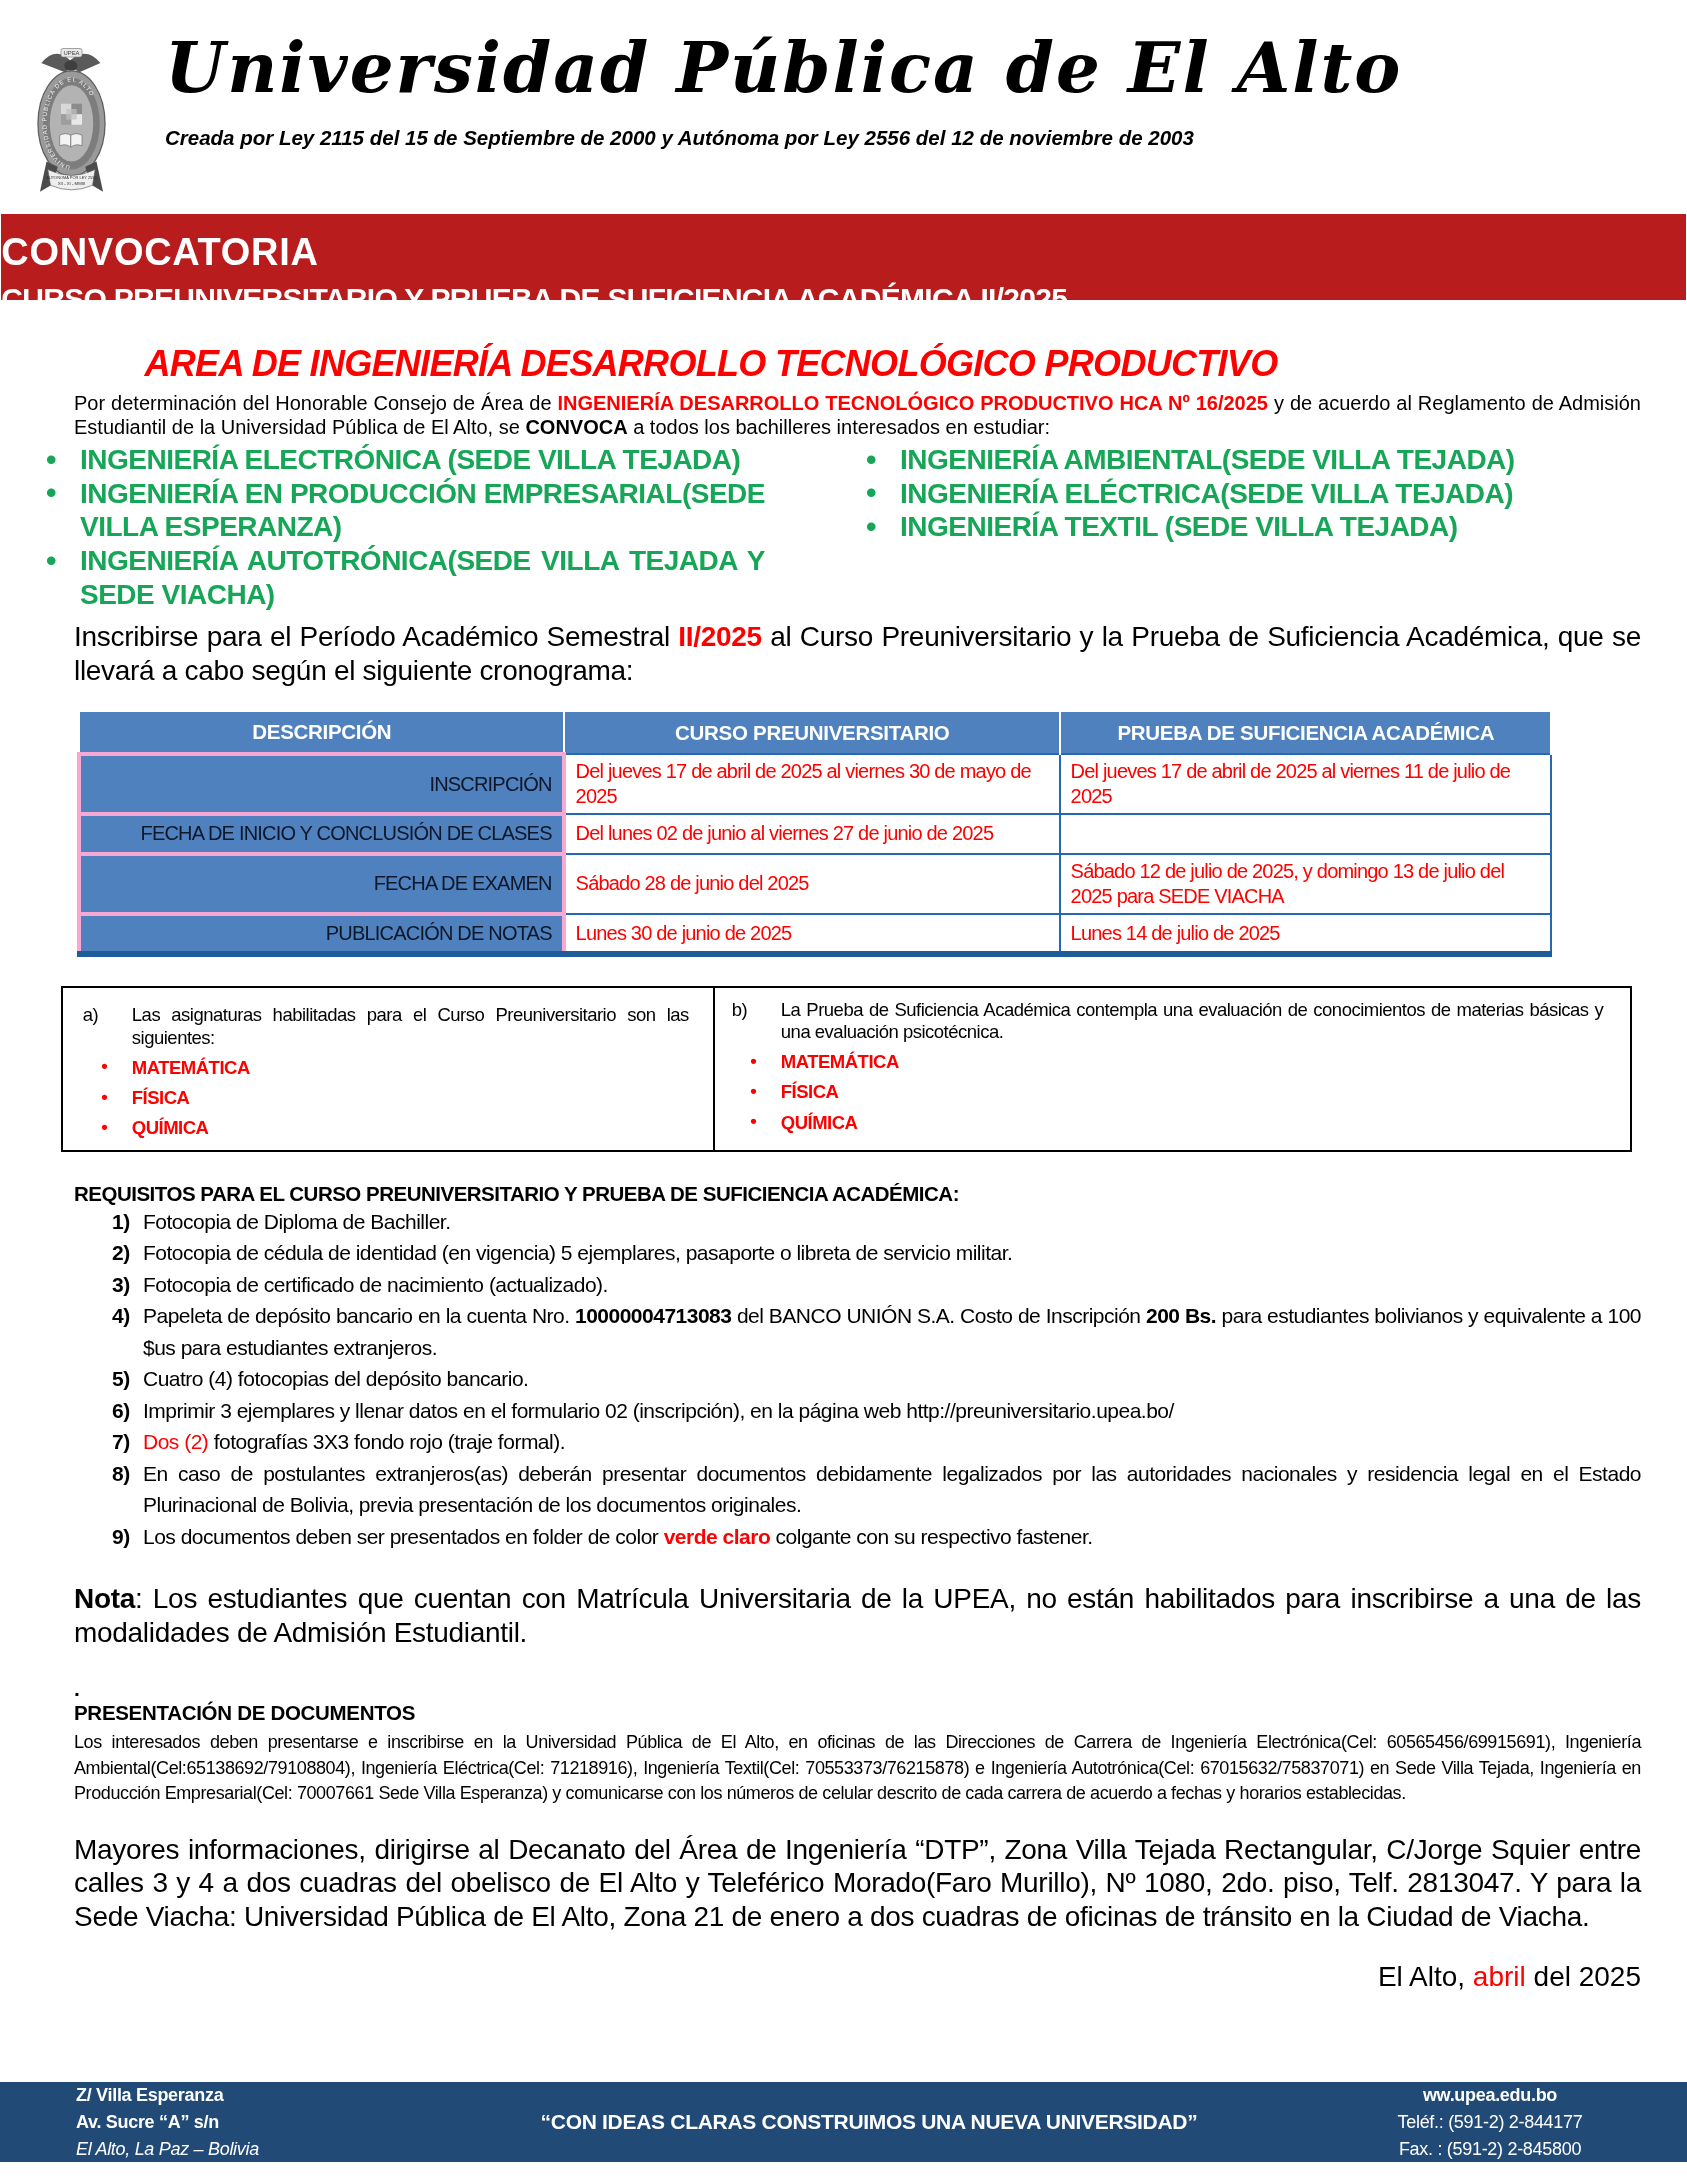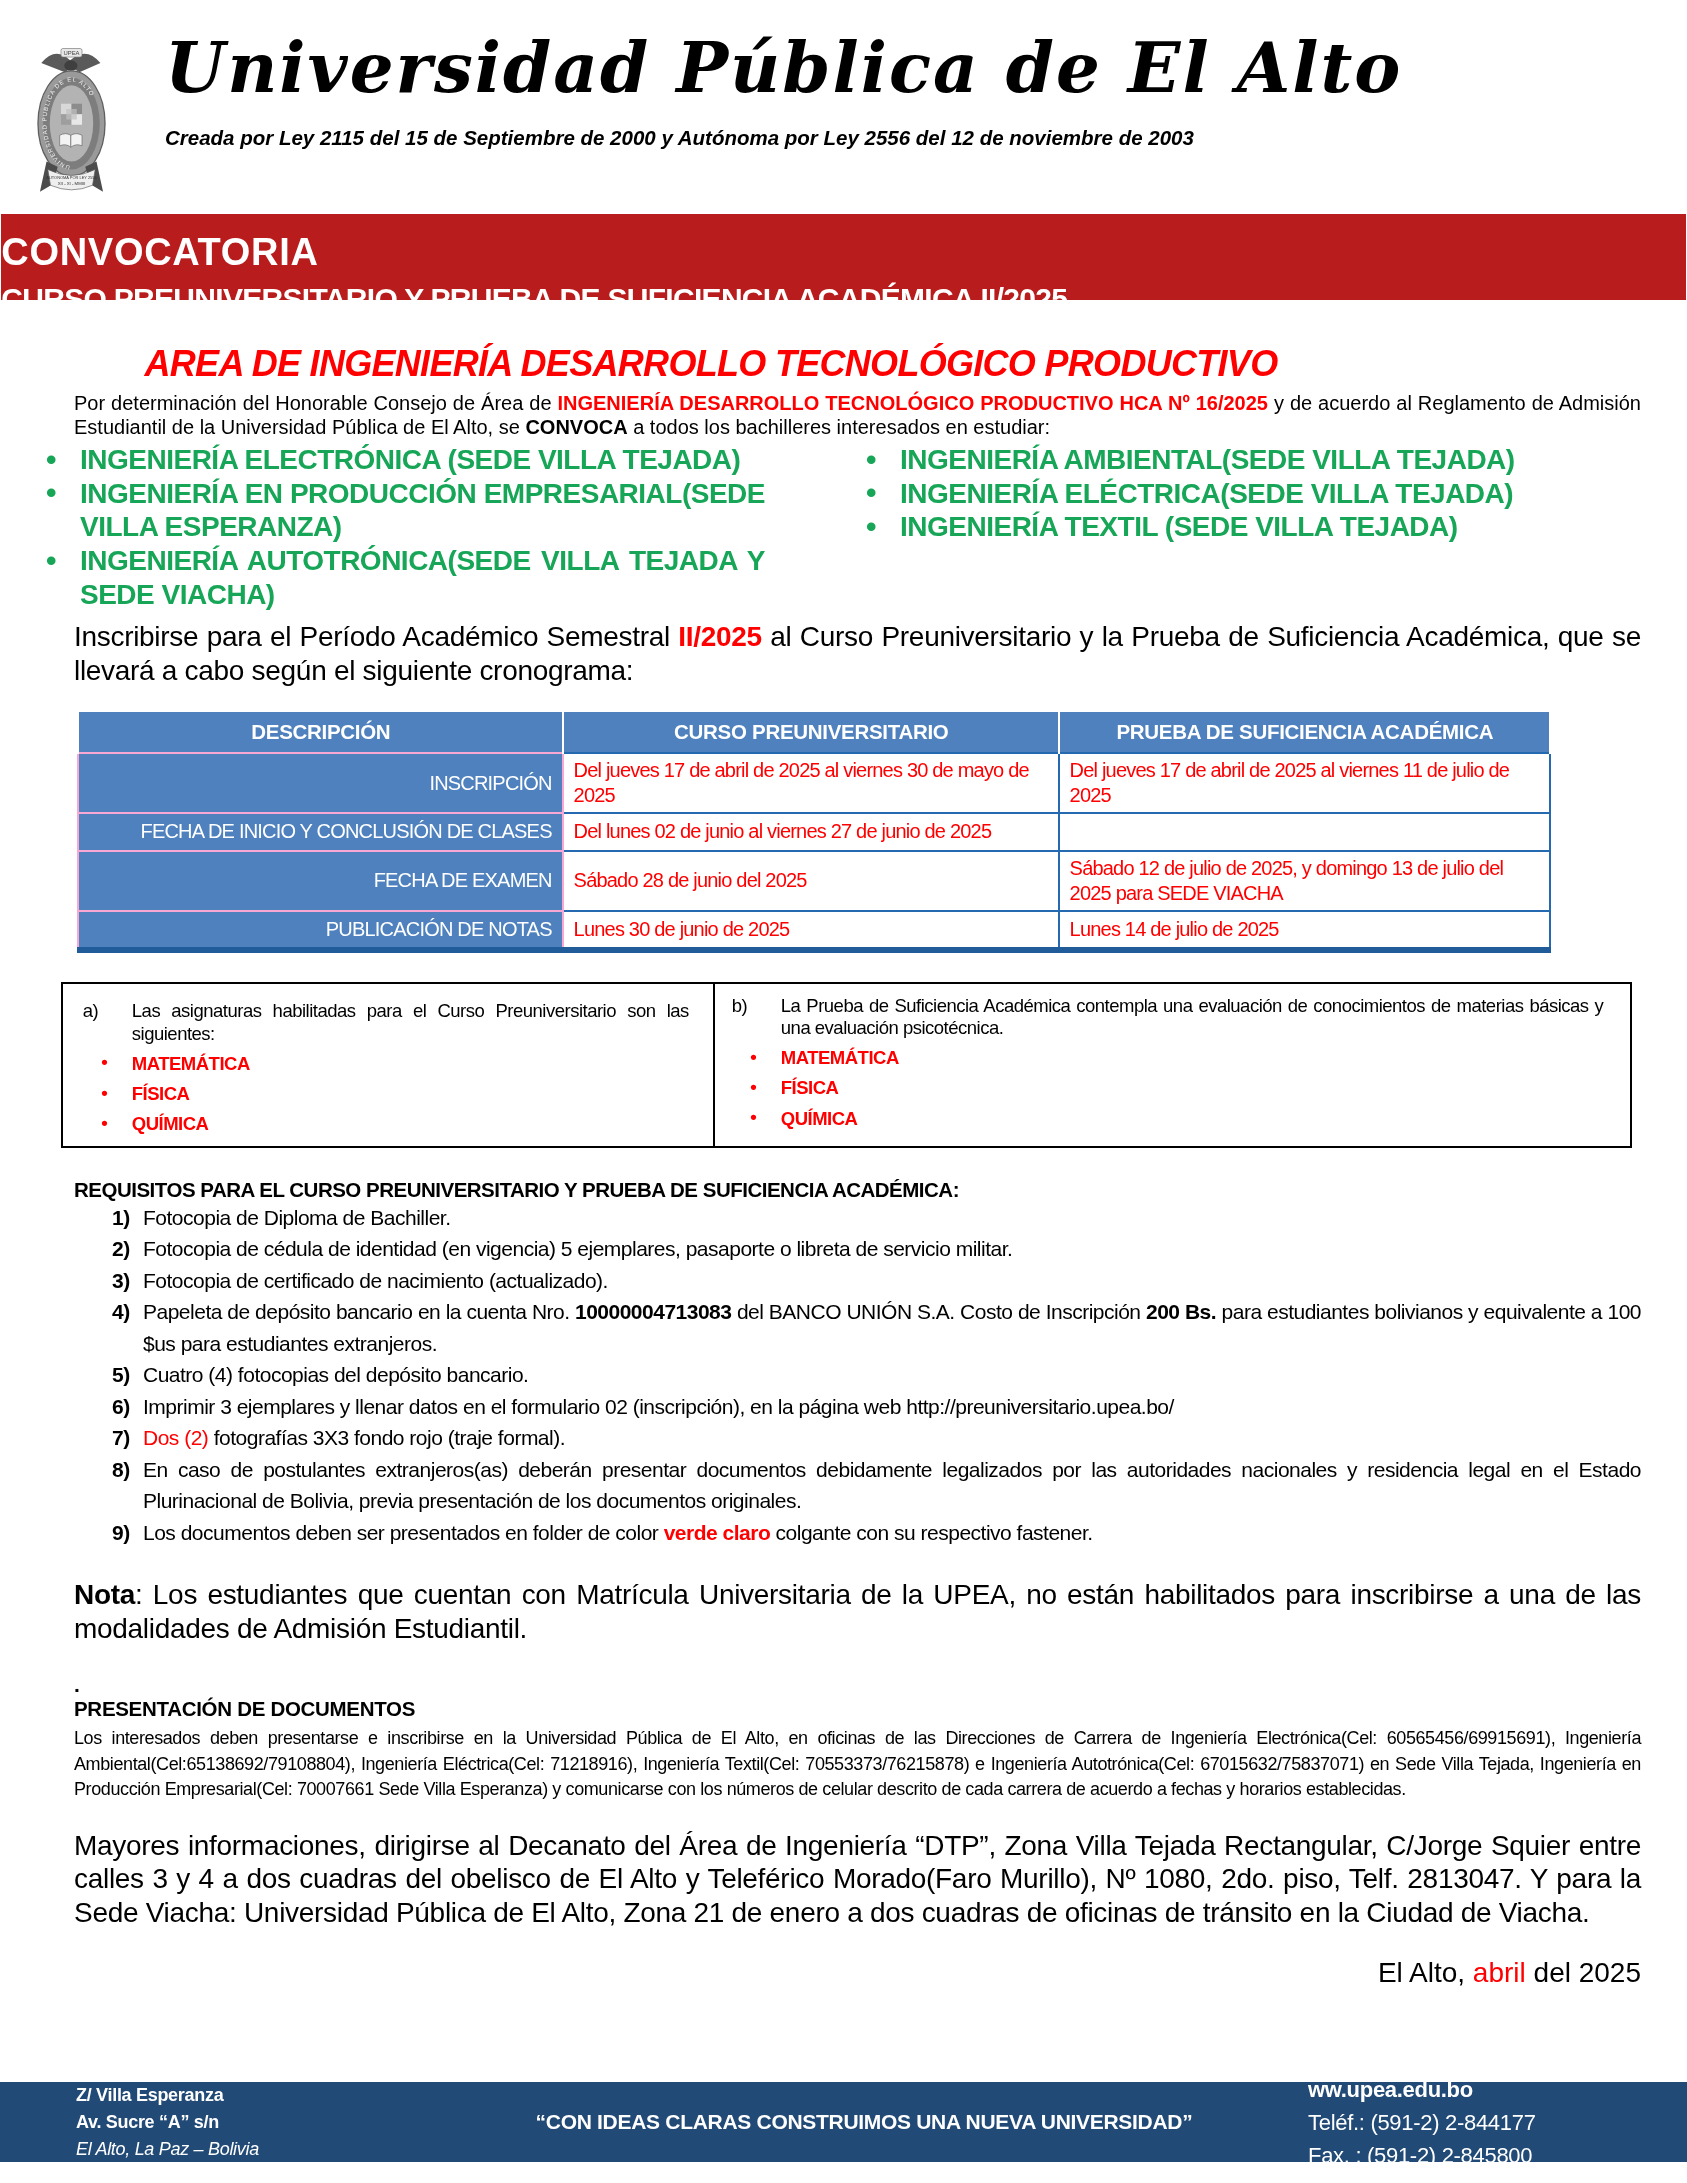--- a/index.html
+++ b/index.html
@@ -36,21 +36,21 @@
   .careers li::before{content:"•";position:absolute;left:12px;top:-1.3px;font-size:30px;}
   .careers .col-l{width:731px;margin-left:-40px;}
   .careers .col-r{flex:1;margin-left:89px;}
 
   
   table.sched{border-collapse:collapse;margin:22.5px 0 0 3.3px;width:1472px;table-layout:fixed;
               border:2.6px solid #2569b0;border-bottom:6px solid #1f5c99;}
   table.sched th{background:#4e81bd;color:#fff;font-size:20.5px;font-weight:bold;letter-spacing:-0.3px;
                  padding:8px 5.3px;border:2px solid #fff;border-bottom:1.3px solid #fff;text-align:center;}
   table.sched td{letter-spacing:-0.8px;font-size:20px;line-height:1.25;}
-  td.rowlabel{background:#4e81bd;color:#ffffff;text-align:right;padding:5.3px 10.6px;border:2px solid #f9a8d4;}
+  td.rowlabel{background:#4e81bd;color:#0f172a;text-align:right;padding:5.3px 10.6px;border:4px solid #f9a8d4;}
   td.data{color:#ff0000;text-align:left;padding:4px 9.3px;border:2px solid #2569b0;border-left-width:2.6px;}
 
   
   .infobox{display:flex;margin:29px 0 0 -13.2px;width:1571px;border:2.6px solid #000;box-sizing:border-box;}
   .infobox .cell{box-sizing:border-box;font-size:18.5px;line-height:1.2;letter-spacing:-0.5px;}
   .box-a{width:650px;padding:16px 24px 10.6px 20px;}
   .box-b{flex:1;border-left:2.6px solid #000;padding:10.6px 26.5px 10.6px 17px;}
   .lab-row{display:flex;}
   .lab{width:49px;flex-shrink:0;}
   .lab-txt{flex:1;text-align:justify;}
@@ -70,21 +70,21 @@
   .pres-body{margin-top:5.3px;font-size:18px;line-height:1.4;text-align:justify;letter-spacing:-0.4px;}
   .mayores{margin-top:26.5px;font-size:28px;line-height:1.2;text-align:justify;letter-spacing:-0.3px;}
   .dateline{margin-top:18.5px;font-size:28px;text-align:right;}
 
   
   .footer{position:absolute;left:0;right:0;top:2082px;height:80px;background:#224a77;color:#fff;
           display:flex;align-items:center;}
   .foot-left{margin-left:76px;width:344px;font-size:18px;line-height:1.5;font-weight:bold;letter-spacing:-0.3px;}
   .foot-left .it{font-style:italic;font-weight:normal;}
   .foot-center{flex:1;text-align:center;font-size:21px;font-weight:bold;letter-spacing:-0.3px;}
-  .foot-right{margin-right:35px;width:344px;text-align:left;font-size:22px;line-height:1.5;letter-spacing:-0.3px;}
+  .foot-right{margin-right:25px;width:344px;text-align:center;font-size:18px;line-height:1.5;letter-spacing:-0.3px;}
   .foot-right .w{font-weight:bold;}
 </style>
 </head>
 <body>
 
 <div class="page">
 
   <div class="header">
     <svg class="seal" viewBox="0 0 108 235">
 

